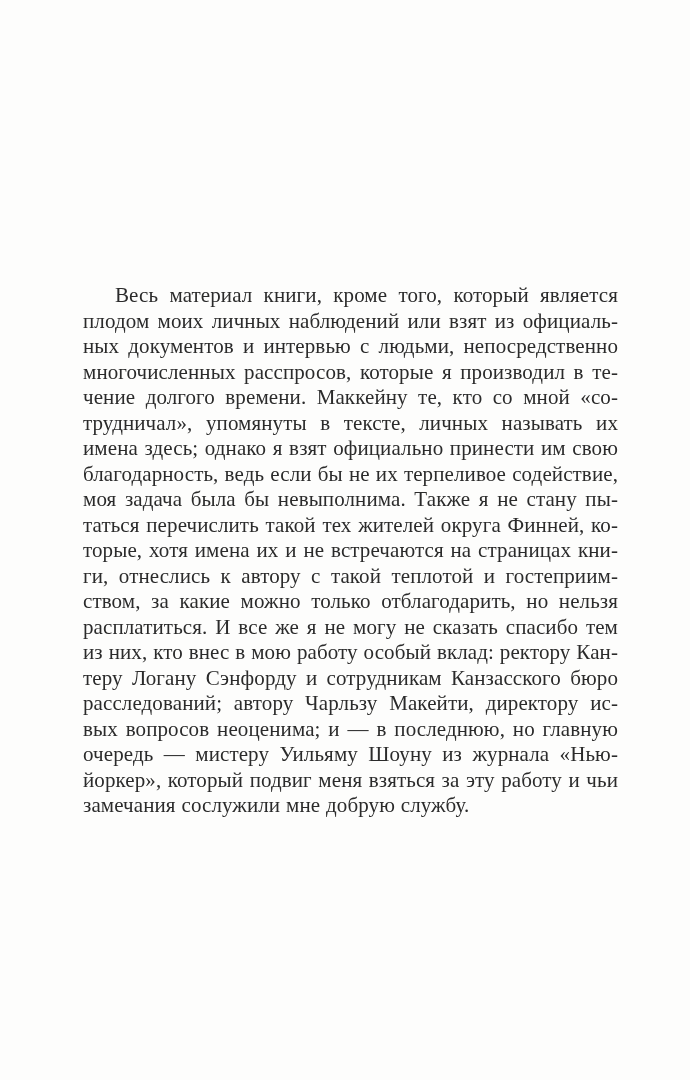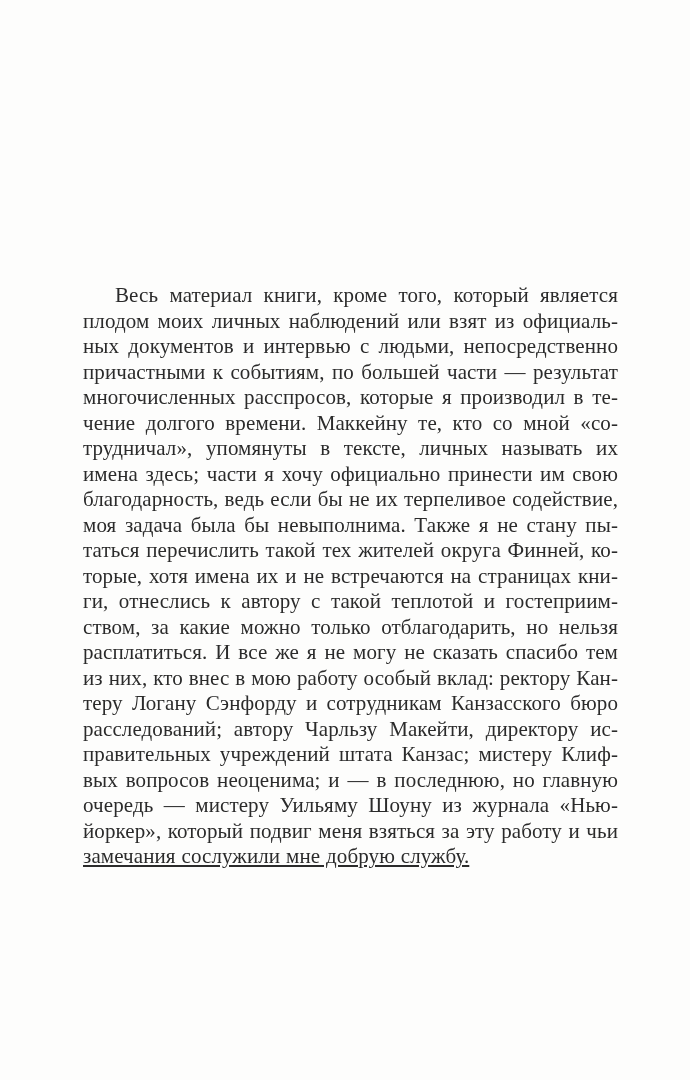--- a/index.html
+++ b/index.html
@@ -35,45 +35,42 @@
     text-align: justify;
     text-align-last: justify;
     letter-spacing: 0.1px;
     word-spacing: 0.5px;
   }
   .line.first {
     padding-left: 32px;
   }
   .line.last {
     text-align-last: left;
-    text-decoration: underline;
   }
 </style>
 </head>
 <body>
 
 <div class="page">
   <div class="textblock">
     <div class="line first">Весь материал книги, кроме того, который является</div>
     <div class="line">плодом моих личных наблюдений или взят из официаль-</div>
     <div class="line">ных документов и интервью с людьми, непосредственно</div>
-    <div class="line">причастными к событиям, по большей части — результат</div>
     <div class="line">многочисленных расспросов, которые я производил в те-</div>
     <div class="line">чение долгого времени. Маккейну те, кто со мной «со-</div>
     <div class="line">трудничал», упомянуты в тексте, личных называть их</div>
-    <div class="line">имена здесь; части я хочу официально принести им свою</div>
+    <div class="line">имена здесь; однако я взят официально принести им свою</div>
     <div class="line">благодарность, ведь если бы не их терпеливое содействие,</div>
     <div class="line">моя задача была бы невыполнима. Также я не стану пы-</div>
     <div class="line">таться перечислить такой тех жителей округа Финней, ко-</div>
     <div class="line">торые, хотя имена их и не встречаются на страницах кни-</div>
     <div class="line">ги, отнеслись к автору с такой теплотой и гостеприим-</div>
     <div class="line">ством, за какие можно только отблагодарить, но нельзя</div>
     <div class="line">расплатиться. И все же я не могу не сказать спасибо тем</div>
     <div class="line">из них, кто внес в мою работу особый вклад: ректору Кан-</div>
     <div class="line">теру Логану Сэнфорду и сотрудникам Канзасского бюро</div>
     <div class="line">расследований; автору Чарльзу Макейти, директору ис-</div>
-    <div class="line">правительных учреждений штата Канзас; мистеру Клиф-</div>
     <div class="line">вых вопросов неоценима; и — в последнюю, но главную</div>
     <div class="line">очередь — мистеру Уильяму Шоуну из журнала «Нью-</div>
     <div class="line">йоркер», который подвиг меня взяться за эту работу и чьи</div>
     <div class="line last">замечания сослужили мне добрую службу.</div>
   </div>
 </div>
 
 </body></html>

